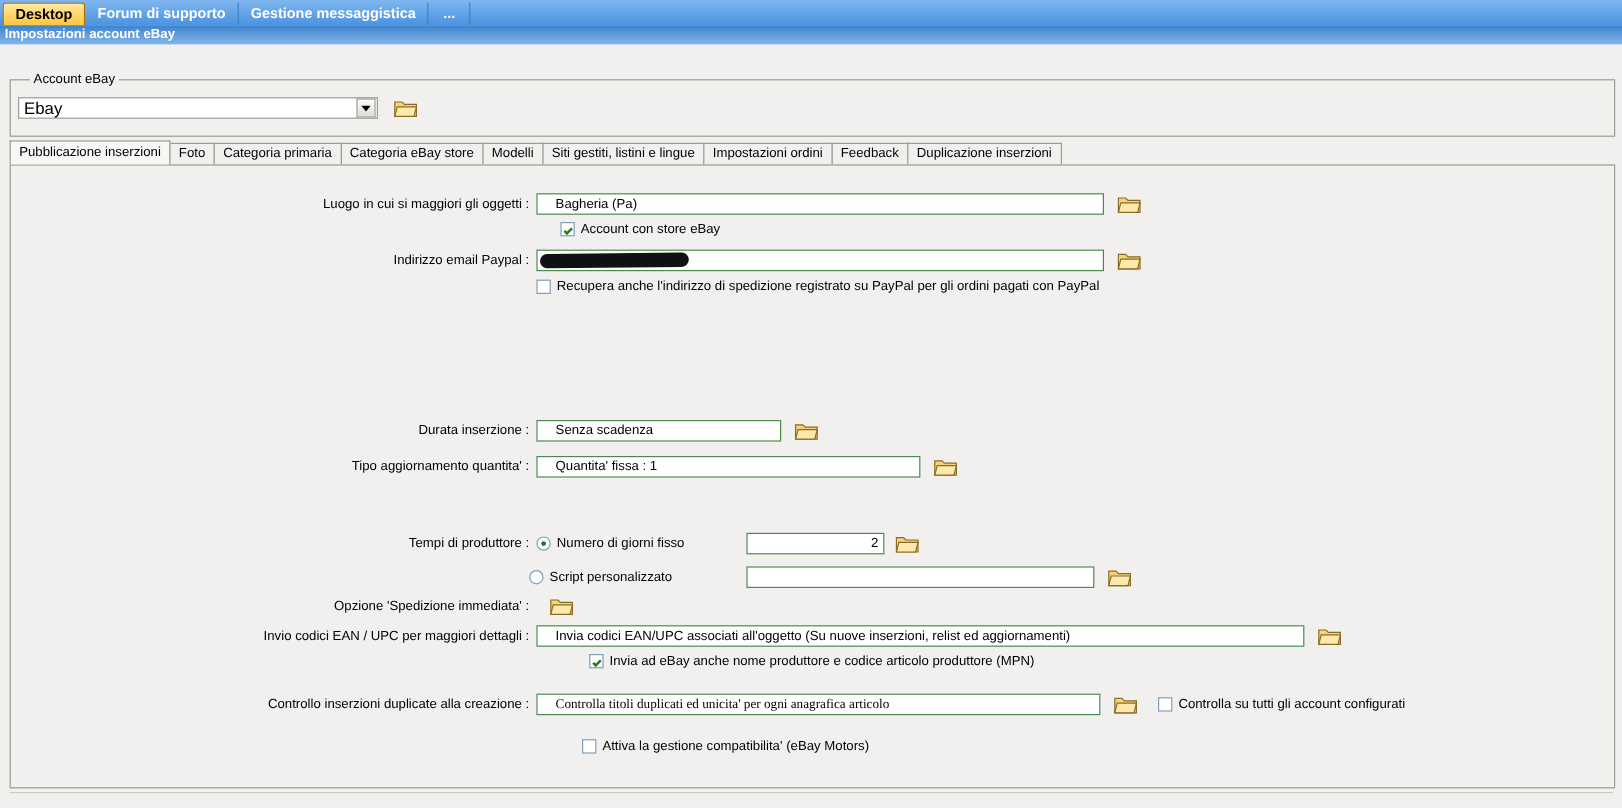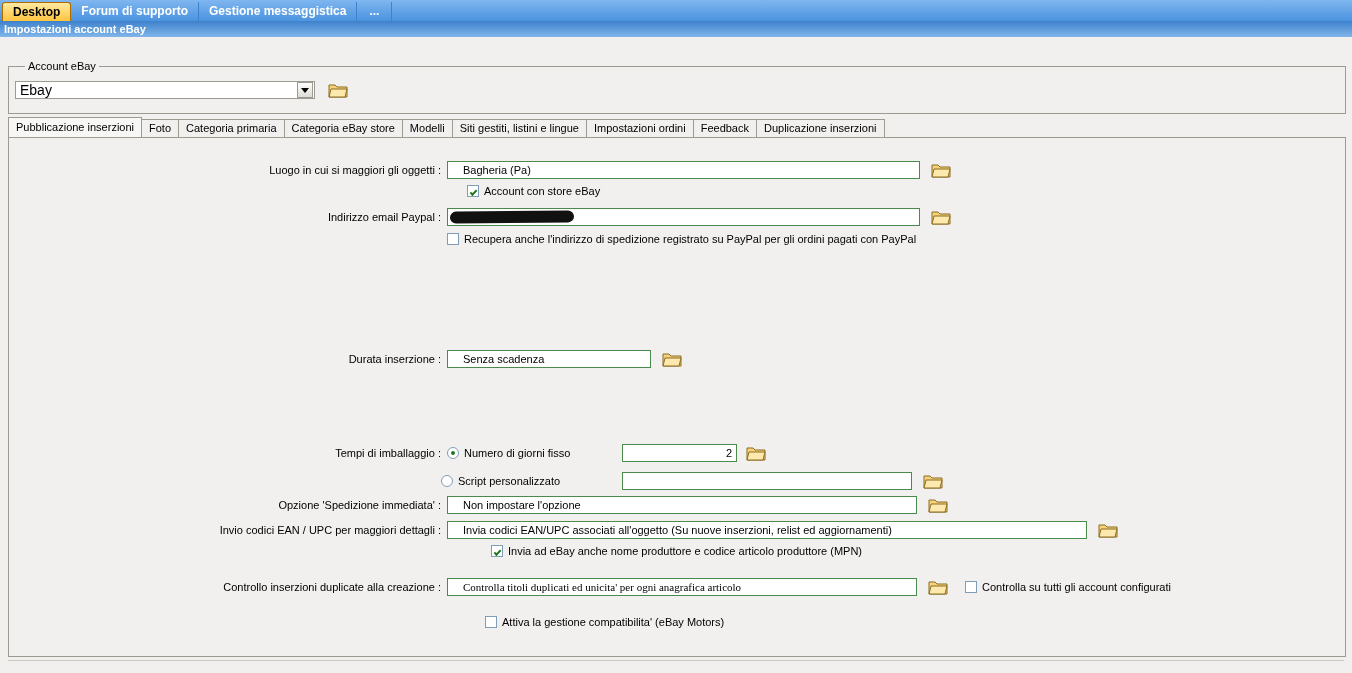--- a/index.html
+++ b/index.html
@@ -368,23 +368,33 @@
       <div class="lbl" style="width:432px;">Durata inserzione :</div>
       <div class="tfield green" style="width:204px;">Senza scadenza</div>
       <button class="folderbtn" style="margin-left:8px;">
         <svg width="20" height="17" viewBox="0 0 20 17">
           <path d="M1 3 h6 l2 2 h10 v10 h-18 z" fill="#f7d27a" stroke="#8a6d22" stroke-width="1"></path>
           <path d="M3 7 h16 l-2 8 h-16 z" fill="#fde9ae" stroke="#8a6d22" stroke-width="1"></path>
         </svg>
       </button>
     </div>
 
+    <div class="row" style="left:0; top:240px; width:830px;">
+      <div class="lbl" style="width:432px;">Tipo aggiornamento quantita' :</div>
+      <div class="tfield green" style="width:320px;">Quantita' fissa : 1</div>
+      <button class="folderbtn" style="margin-left:8px;">
+        <svg width="20" height="17" viewBox="0 0 20 17">
+          <path d="M1 3 h6 l2 2 h10 v10 h-18 z" fill="#f7d27a" stroke="#8a6d22" stroke-width="1"></path>
+          <path d="M3 7 h16 l-2 8 h-16 z" fill="#fde9ae" stroke="#8a6d22" stroke-width="1"></path>
+        </svg>
+      </button>
+    </div>
 
     <div class="row" style="left:0; top:304px; width:800px;">
-      <div class="lbl" style="width:432px;">Tempi di imballaggio :</div>
+      <div class="lbl" style="width:432px;">Tempi di produttore :</div>
       <div class="radio" style="width:175px;">
         <span class="rdot checked"></span>
         <span>Numero di giorni fisso</span>
       </div>
       <div class="tfield green num-right" style="width:115px;">2</div>
       <button class="folderbtn" style="margin-left:6px;">
         <svg width="20" height="17" viewBox="0 0 20 17">
           <path d="M1 3 h6 l2 2 h10 v10 h-18 z" fill="#f7d27a" stroke="#8a6d22" stroke-width="1"></path>
           <path d="M3 7 h16 l-2 8 h-16 z" fill="#fde9ae" stroke="#8a6d22" stroke-width="1"></path>
         </svg>
@@ -400,21 +410,20 @@
       <button class="folderbtn" style="margin-left:8px;">
         <svg width="20" height="17" viewBox="0 0 20 17">
           <path d="M1 3 h6 l2 2 h10 v10 h-18 z" fill="#f7d27a" stroke="#8a6d22" stroke-width="1"></path>
           <path d="M3 7 h16 l-2 8 h-16 z" fill="#fde9ae" stroke="#8a6d22" stroke-width="1"></path>
         </svg>
       </button>
     </div>
 
     <div class="row" style="left:0; top:356px; width:960px;">
       <div class="lbl" style="width:432px;">Opzione 'Spedizione immediata' :</div>
-      <div class="tfield green" style="width:470px;">Non impostare l'opzione</div>
       <button class="folderbtn" style="margin-left:8px;">
         <svg width="20" height="17" viewBox="0 0 20 17">
           <path d="M1 3 h6 l2 2 h10 v10 h-18 z" fill="#f7d27a" stroke="#8a6d22" stroke-width="1"></path>
           <path d="M3 7 h16 l-2 8 h-16 z" fill="#fde9ae" stroke="#8a6d22" stroke-width="1"></path>
         </svg>
       </button>
     </div>
 
     <div class="row" style="left:0; top:381px; width:1120px;">
       <div class="lbl" style="width:432px;">Invio codici EAN / UPC per maggiori dettagli :</div>

